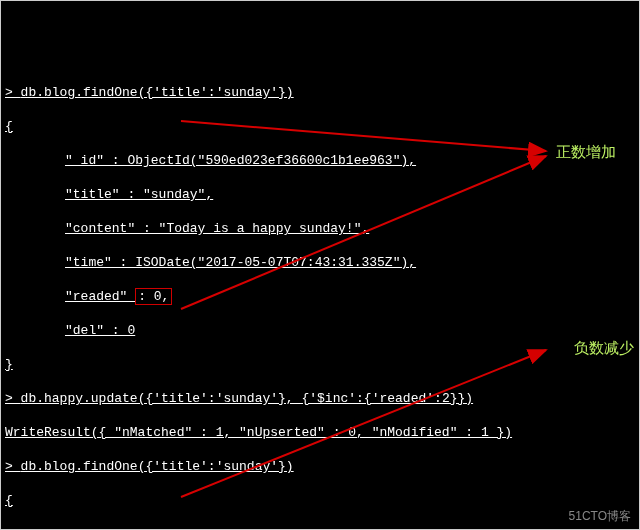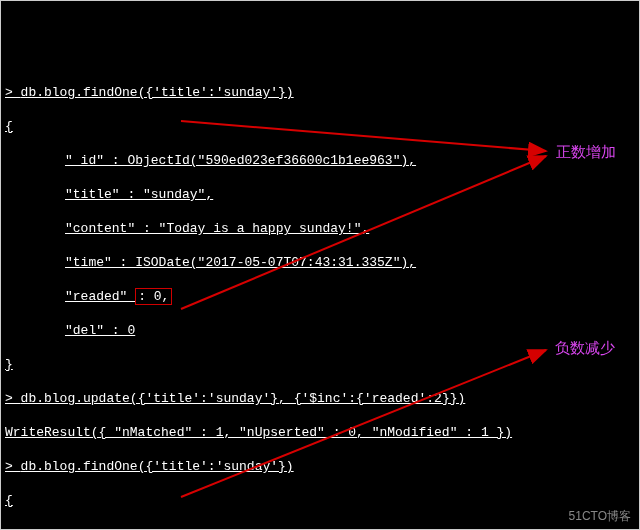--- a/index.html
+++ b/index.html
@@ -24,21 +24,21 @@
   .line { display: block; text-decoration: underline; }
   .ind { padding-left: 60px; }
   .box {
     border: 1px solid #d00000;
     display: inline-block;
     padding: 0 2px;
     line-height: 15px;
   }
   .ann {
     position: absolute;
-    color: #d946ef;
+    color: #bef264;
     font-family: "Microsoft YaHei","SimSun",sans-serif;
     font-size: 15px;
     white-space: nowrap;
   }
   .watermark {
     position: absolute;
     right: 8px;
     bottom: 4px;
     color: #888;
     font-family: "Microsoft YaHei","SimSun",sans-serif;
@@ -58,21 +58,21 @@
 <div class="term">
 <span class="line"><span class="prompt">&gt; </span><span>db.blog.findOne({'title':'sunday'})</span></span>
 <span class="line">{</span>
 <span class="line ind">"_id" : ObjectId("590ed023ef36600c1b1ee963"),</span>
 <span class="line ind">"title" : "sunday",</span>
 <span class="line ind">"content" : "Today is a happy sunday!",</span>
 <span class="line ind">"time" : ISODate("2017-05-07T07:43:31.335Z"),</span>
 <span class="line ind"><span>"readed" </span><span class="box">: 0,</span></span>
 <span class="line ind">"del" : 0</span>
 <span class="line">}</span>
-<span class="line"><span class="prompt">&gt; </span><span>db.blog.update({'title':'sunday'}, {'$inc':{'readed':2}})</span></span>
+<span class="line"><span class="prompt">&gt; </span><span>db.happy.update({'title':'sunday'}, {'$inc':{'readed':2}})</span></span>
 <span class="line">WriteResult({ "nMatched" : 1, "nUpserted" : 0, "nModified" : 1 })</span>
 <span class="line"><span class="prompt">&gt; </span><span>db.blog.findOne({'title':'sunday'})</span></span>
 <span class="line">{</span>
 <span class="line ind">"_id" : ObjectId("590ed023ef36600c1b1ee963"),</span>
 
 
 
 
 
 
@@ -97,18 +97,18 @@
       <polygon points="0 0, 10 4, 0 8" fill="#d60000"></polygon>
     </marker>
   </defs>
 
   <line x1="180" y1="120" x2="545" y2="150" stroke="#d60000" stroke-width="2" marker-end="url(#ah)"></line>
 
   <line x1="180" y1="308" x2="545" y2="155" stroke="#d60000" stroke-width="2" marker-end="url(#ah)"></line>
 
   <line x1="180" y1="496" x2="545" y2="349" stroke="#d60000" stroke-width="2" marker-end="url(#ah)"></line>
 </svg>
-<div class="ann" style="left:554px; top:338px;">负数减少</div>
+<div class="ann" style="left:573px; top:338px;">负数减少</div>
 
 <div class="watermark">51CTO博客</div>
 
 
 
 
 </body></html>

